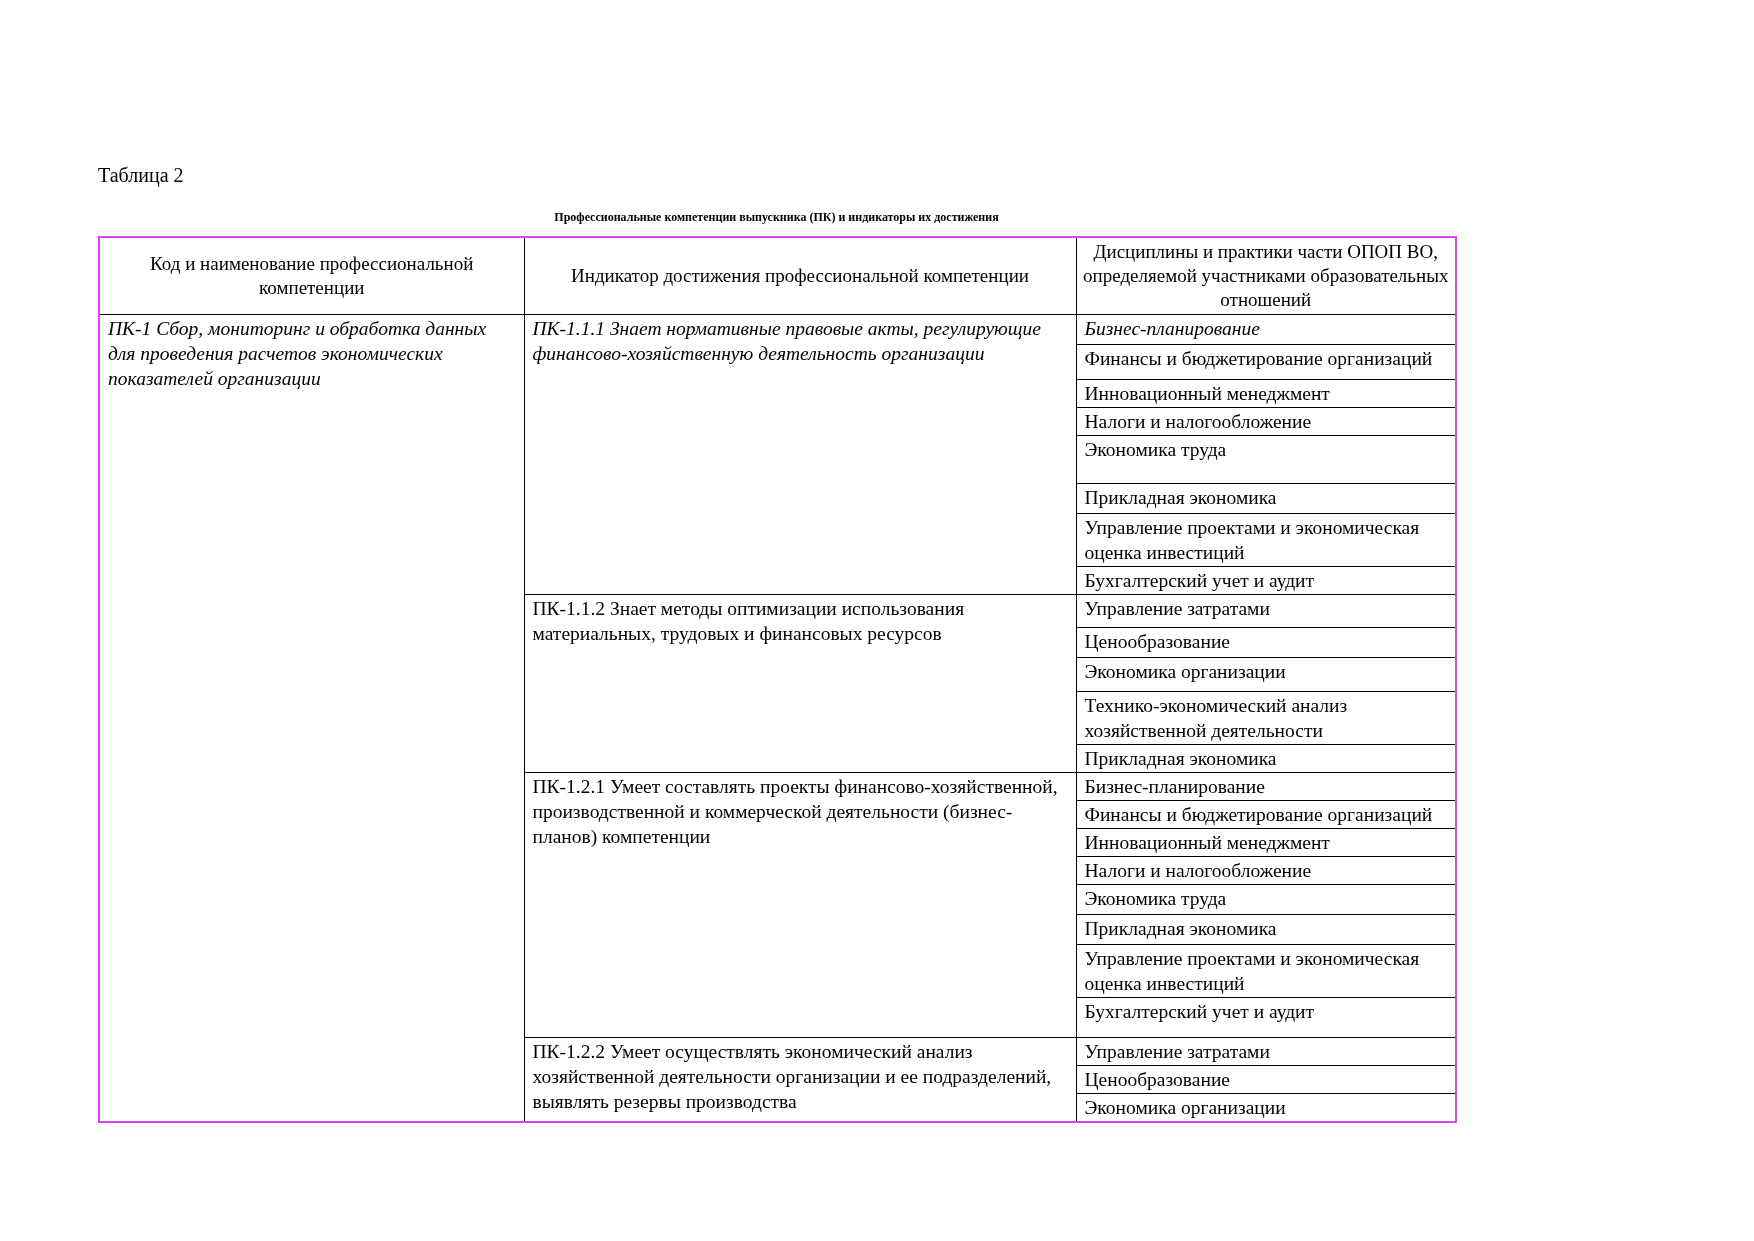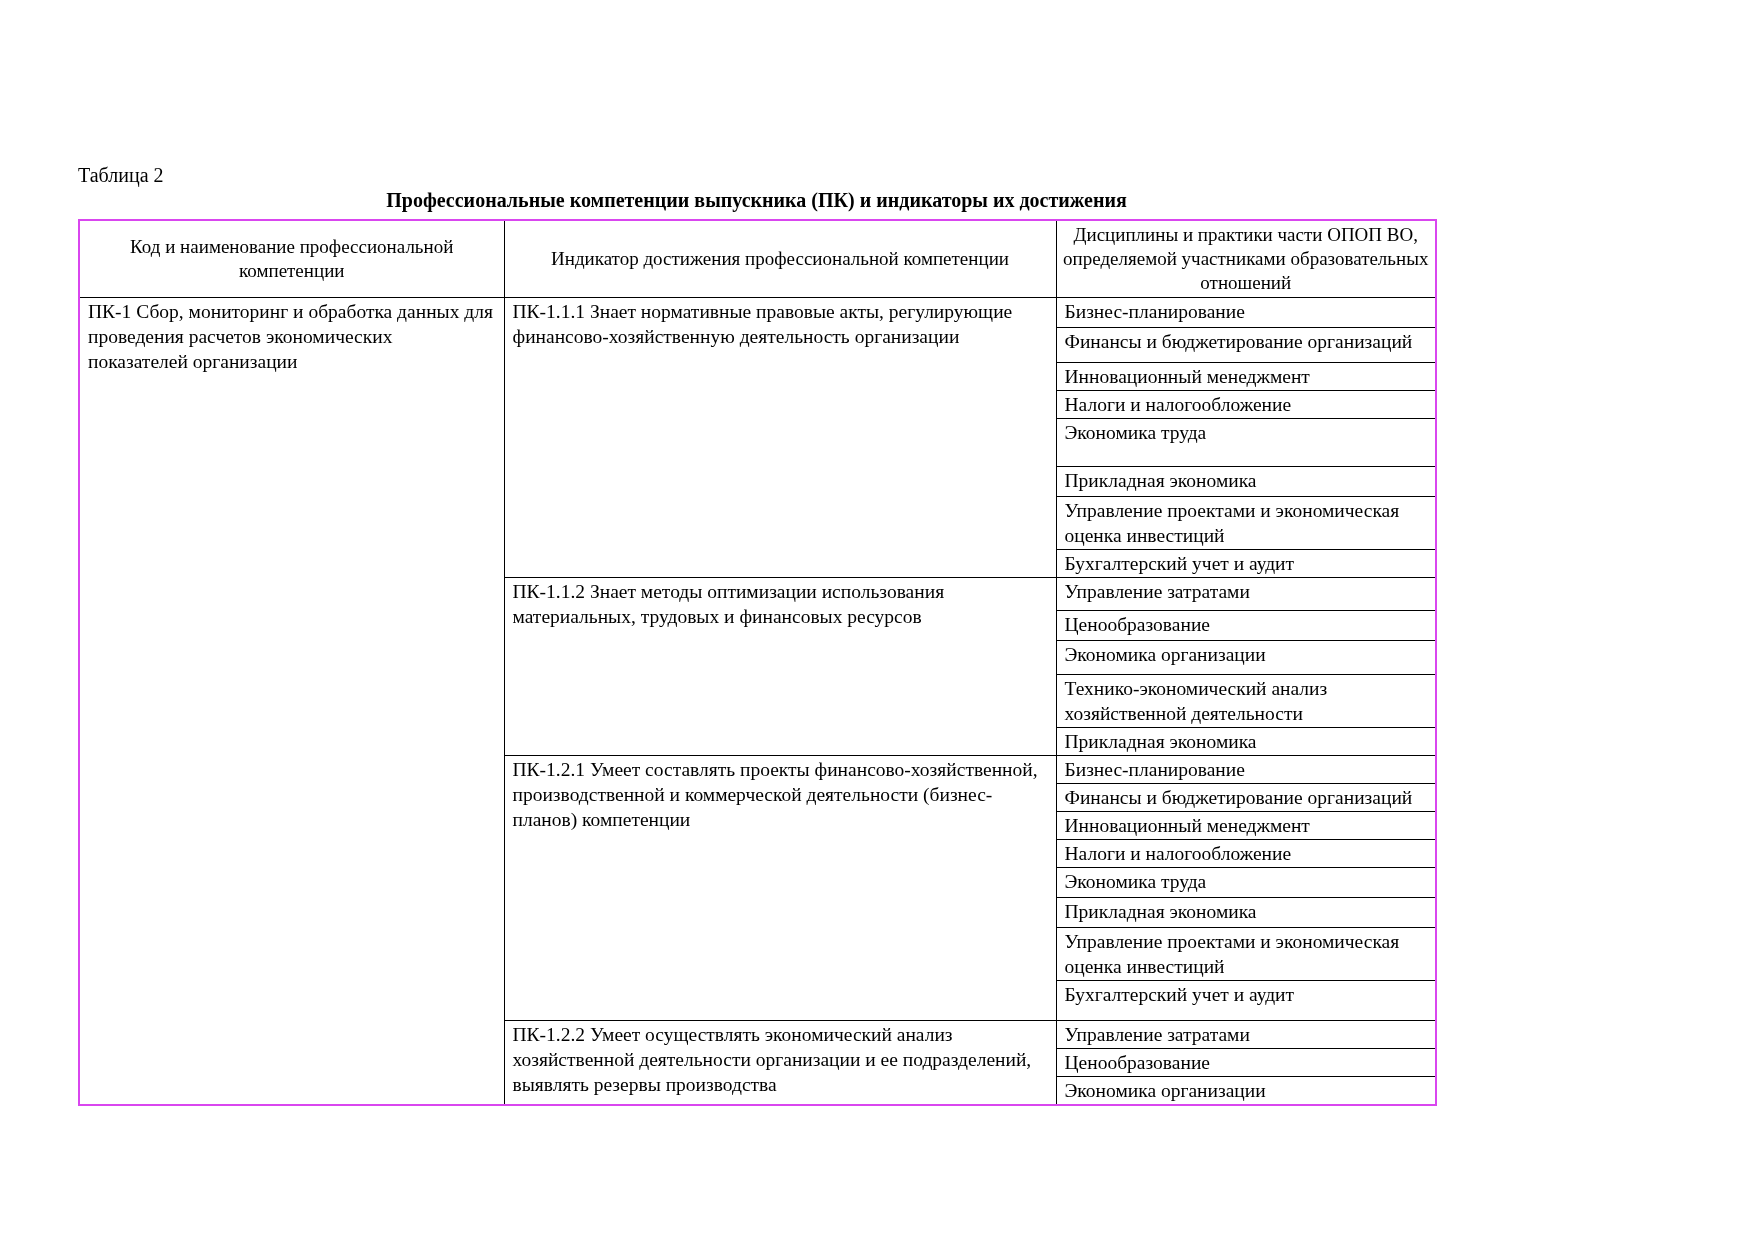--- a/index.html
+++ b/index.html
@@ -10,30 +10,31 @@
     color: #000000;
   }
   body {
     width: 1754px;
     height: 1241px;
     overflow: hidden;
     position: relative;
   }
   .doc {
     padding-top: 163px;
-    padding-left: 78px;
+    padding-left: 98px;
     width: 1357px;
   }
   .table-label {
     font-size: 20px;
     line-height: 25px;
     text-align: left;
   }
   .doc-title {
-    font-size: 20px;
+    margin-top: 17px;
+    font-size: 12px;
     line-height: 25px;
     font-weight: bold;
     text-align: center;
     width: 1357px;
   }
   table.comp-table {
     margin-top: 6px;
     border-collapse: collapse;
     table-layout: fixed;
     width: 1357px;
@@ -77,21 +78,21 @@
       <col style="width:425px">
       <col style="width:552px">
       <col style="width:380px">
     </colgroup>
     <tbody id="table-body">
       <tr style="height:72px">
         <th>Код и наименование профессиональной компетенции</th>
         <th>Индикатор достижения профессиональной компетенции</th>
         <th>Дисциплины и практики части ОПОП ВО, определяемой участниками образовательных отношений</th>
       </tr>
-    <tr style="height: 30px;">
+    <tr style="height: 30px; font-style: italic;">
           <td rowspan="24" class="competency-cell">ПК-1 Сбор, мониторинг и обработка данных для проведения расчетов экономических показателей организации</td>
           <td rowspan="8" class="indicator-cell">ПК-1.1.1 Знает нормативные правовые акты, регулирующие финансово-хозяйственную деятельность организации</td>
           <td class="discipline-cell">Бизнес-планирование</td>
         </tr>
         <tr style="height: 35px;">
           <td class="discipline-cell">Финансы и бюджетирование организаций</td>
         </tr>
         <tr style="height: 25px;">
           <td class="discipline-cell">Инновационный менеджмент</td>
         </tr>

